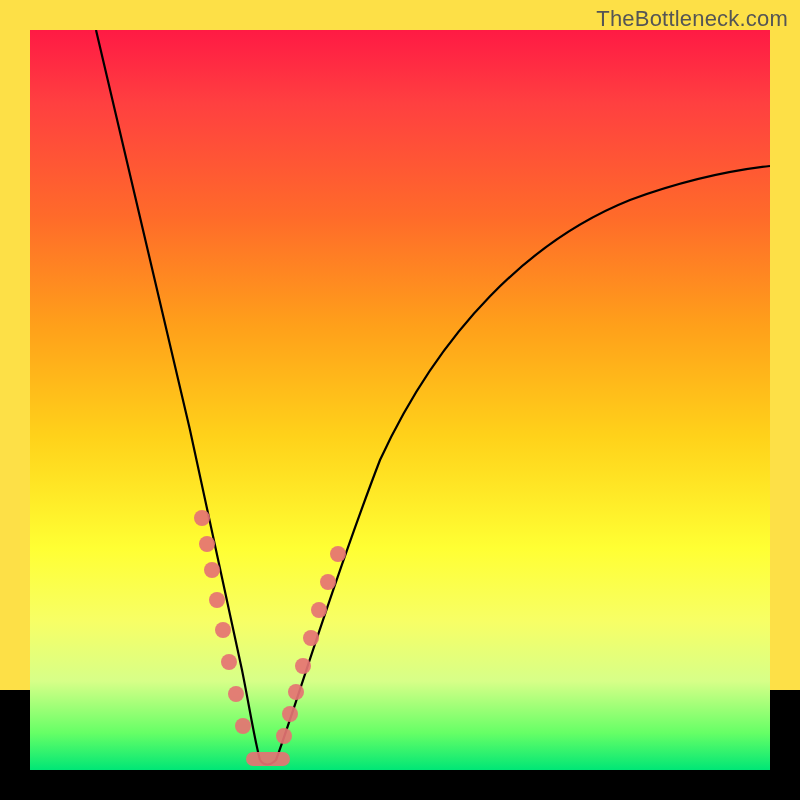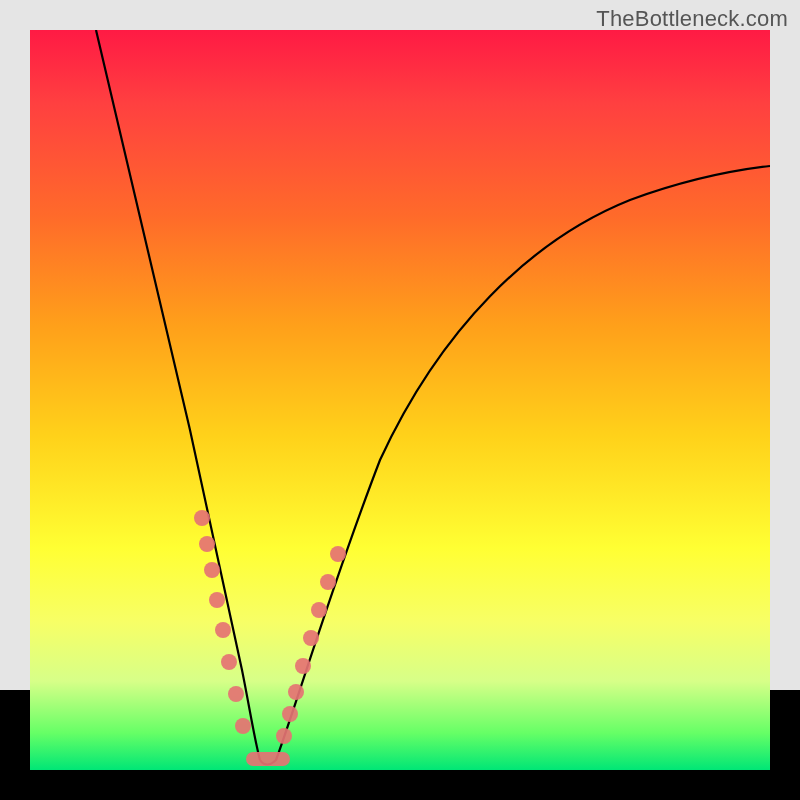--- a/index.html
+++ b/index.html
@@ -7,21 +7,21 @@
     padding: 0;
     width: 800px;
     height: 800px;
     overflow: hidden;
     font-family: Arial, sans-serif;
     background: #000;
   }
   .frame {
     width: 800px;
     height: 690px;
-    background: #e5e5e5;
+    background: #fde047;
     position: relative;
   }
   .plot-area {
     position: absolute;
     left: 30px;
     top: 30px;
     width: 740px;
     height: 740px;
     background: linear-gradient(to bottom,
       #ff1a44 0%,

